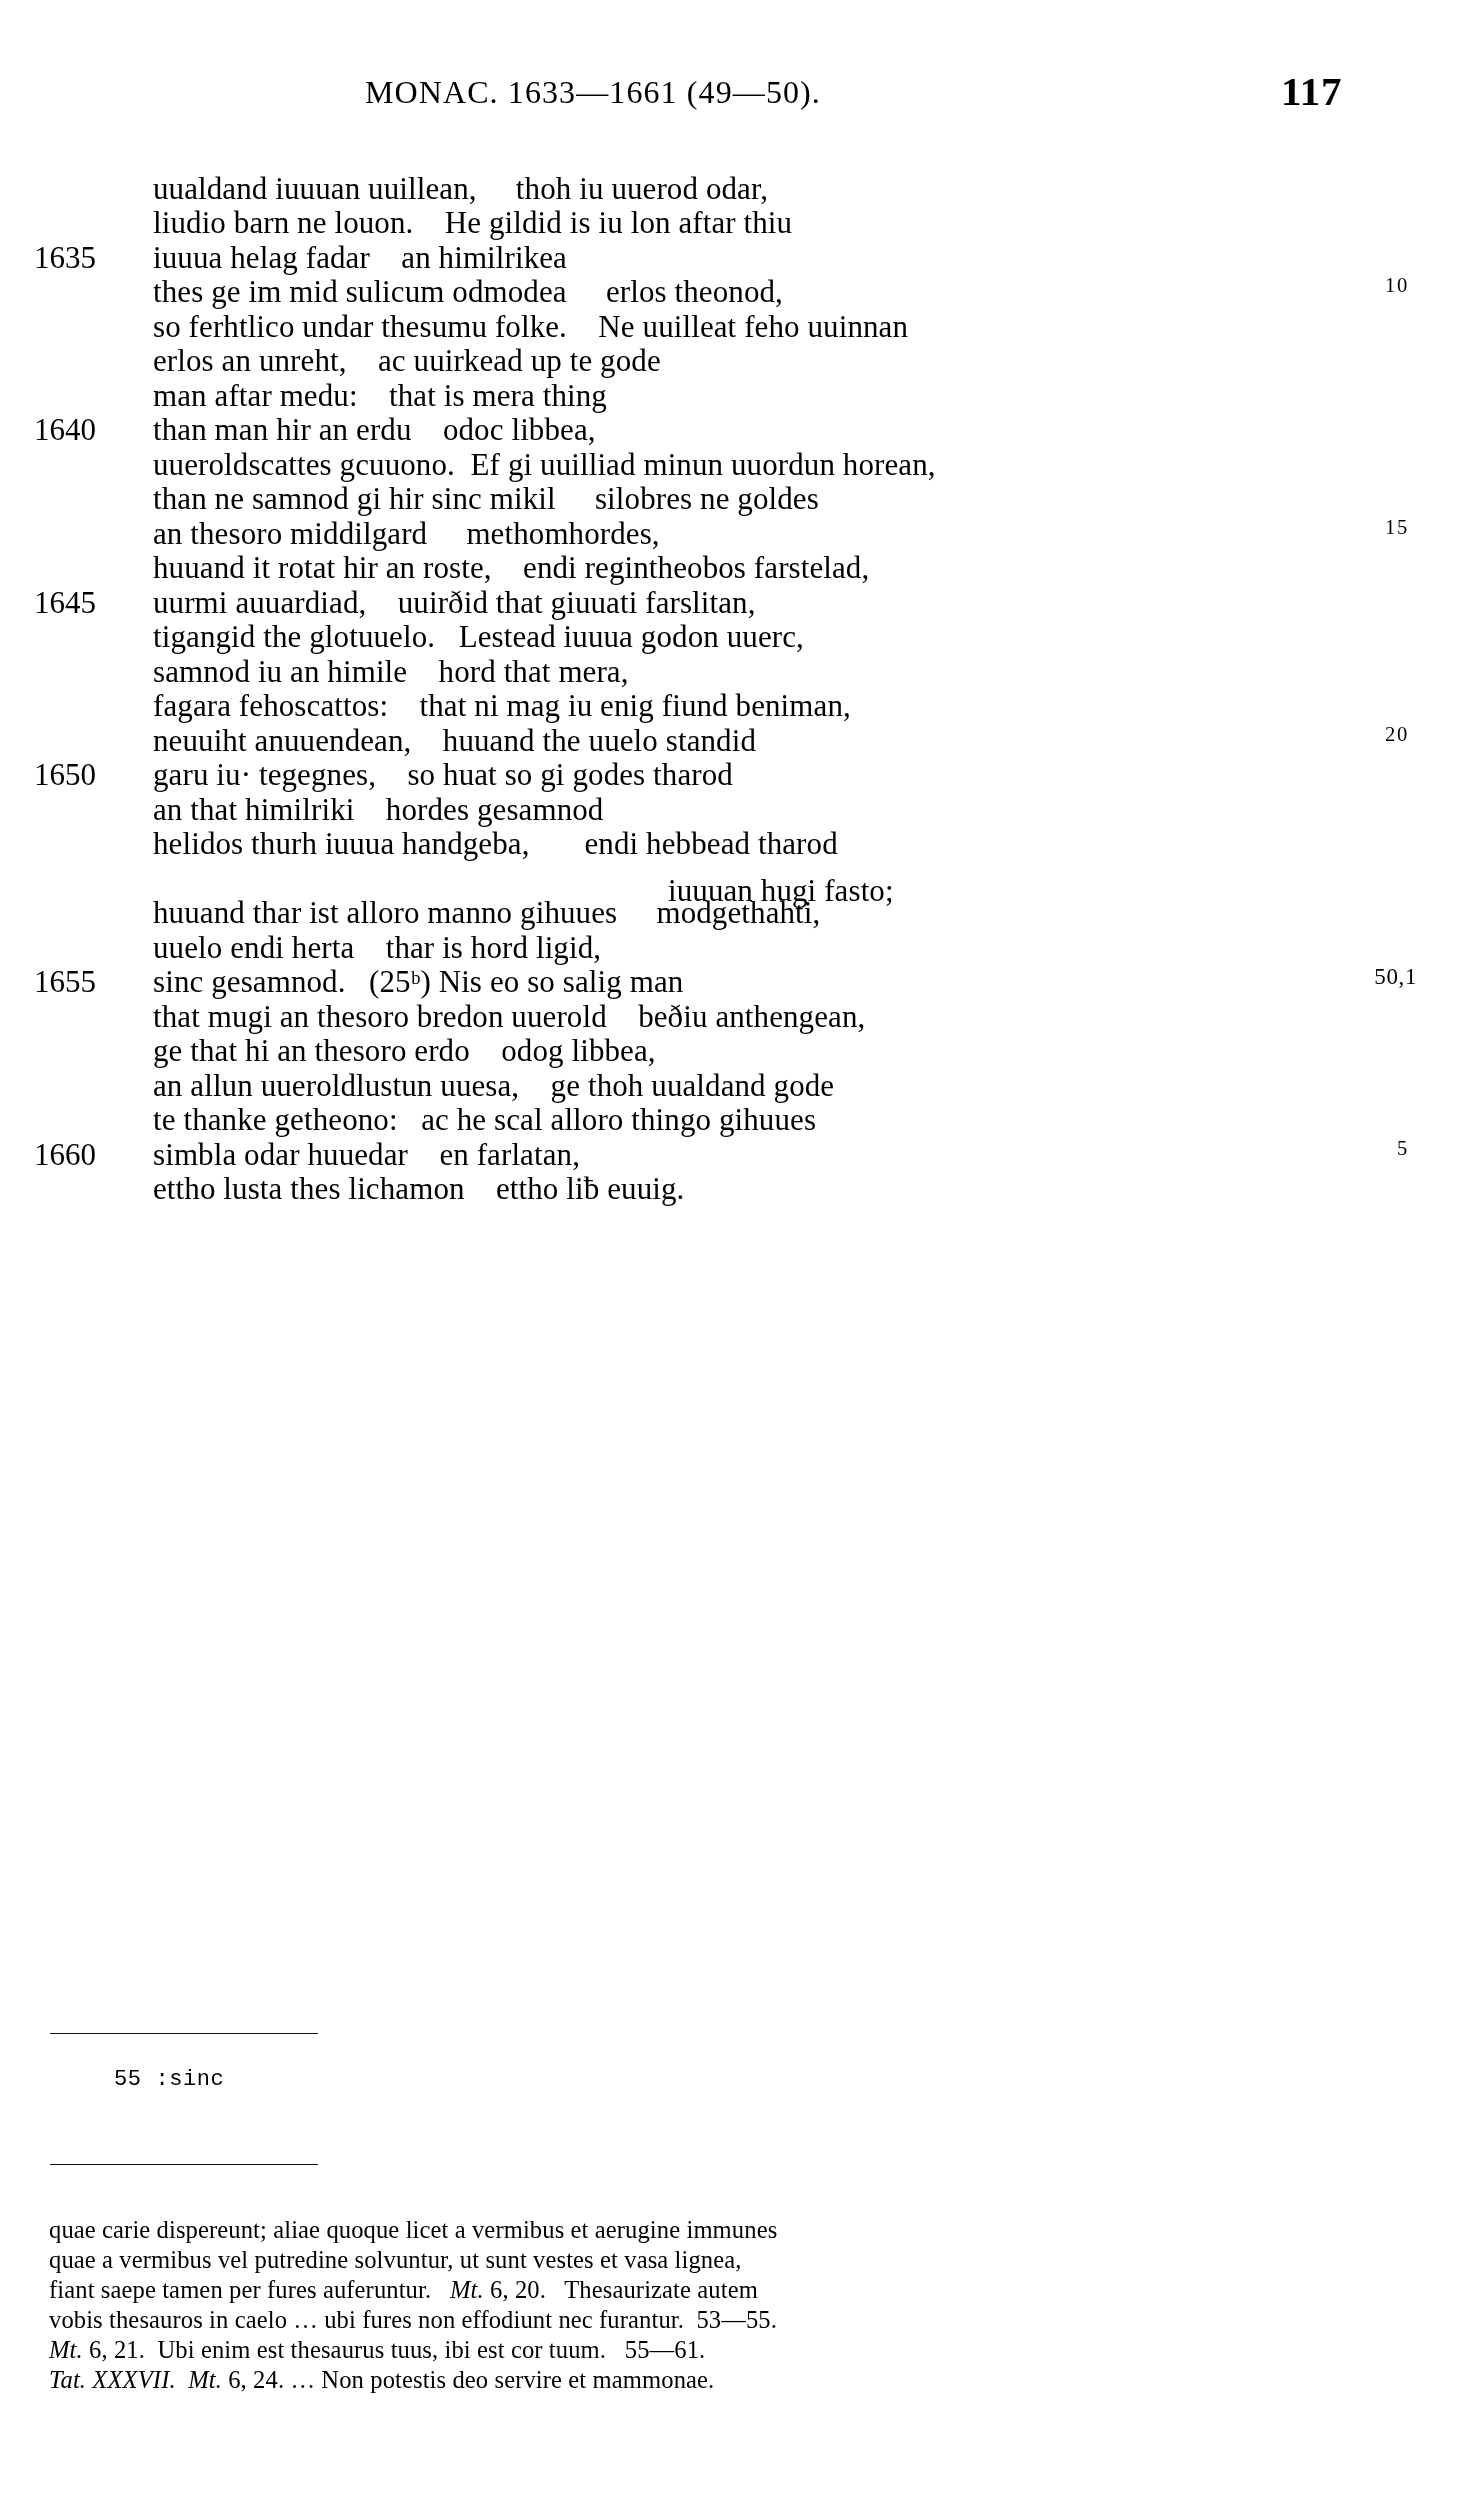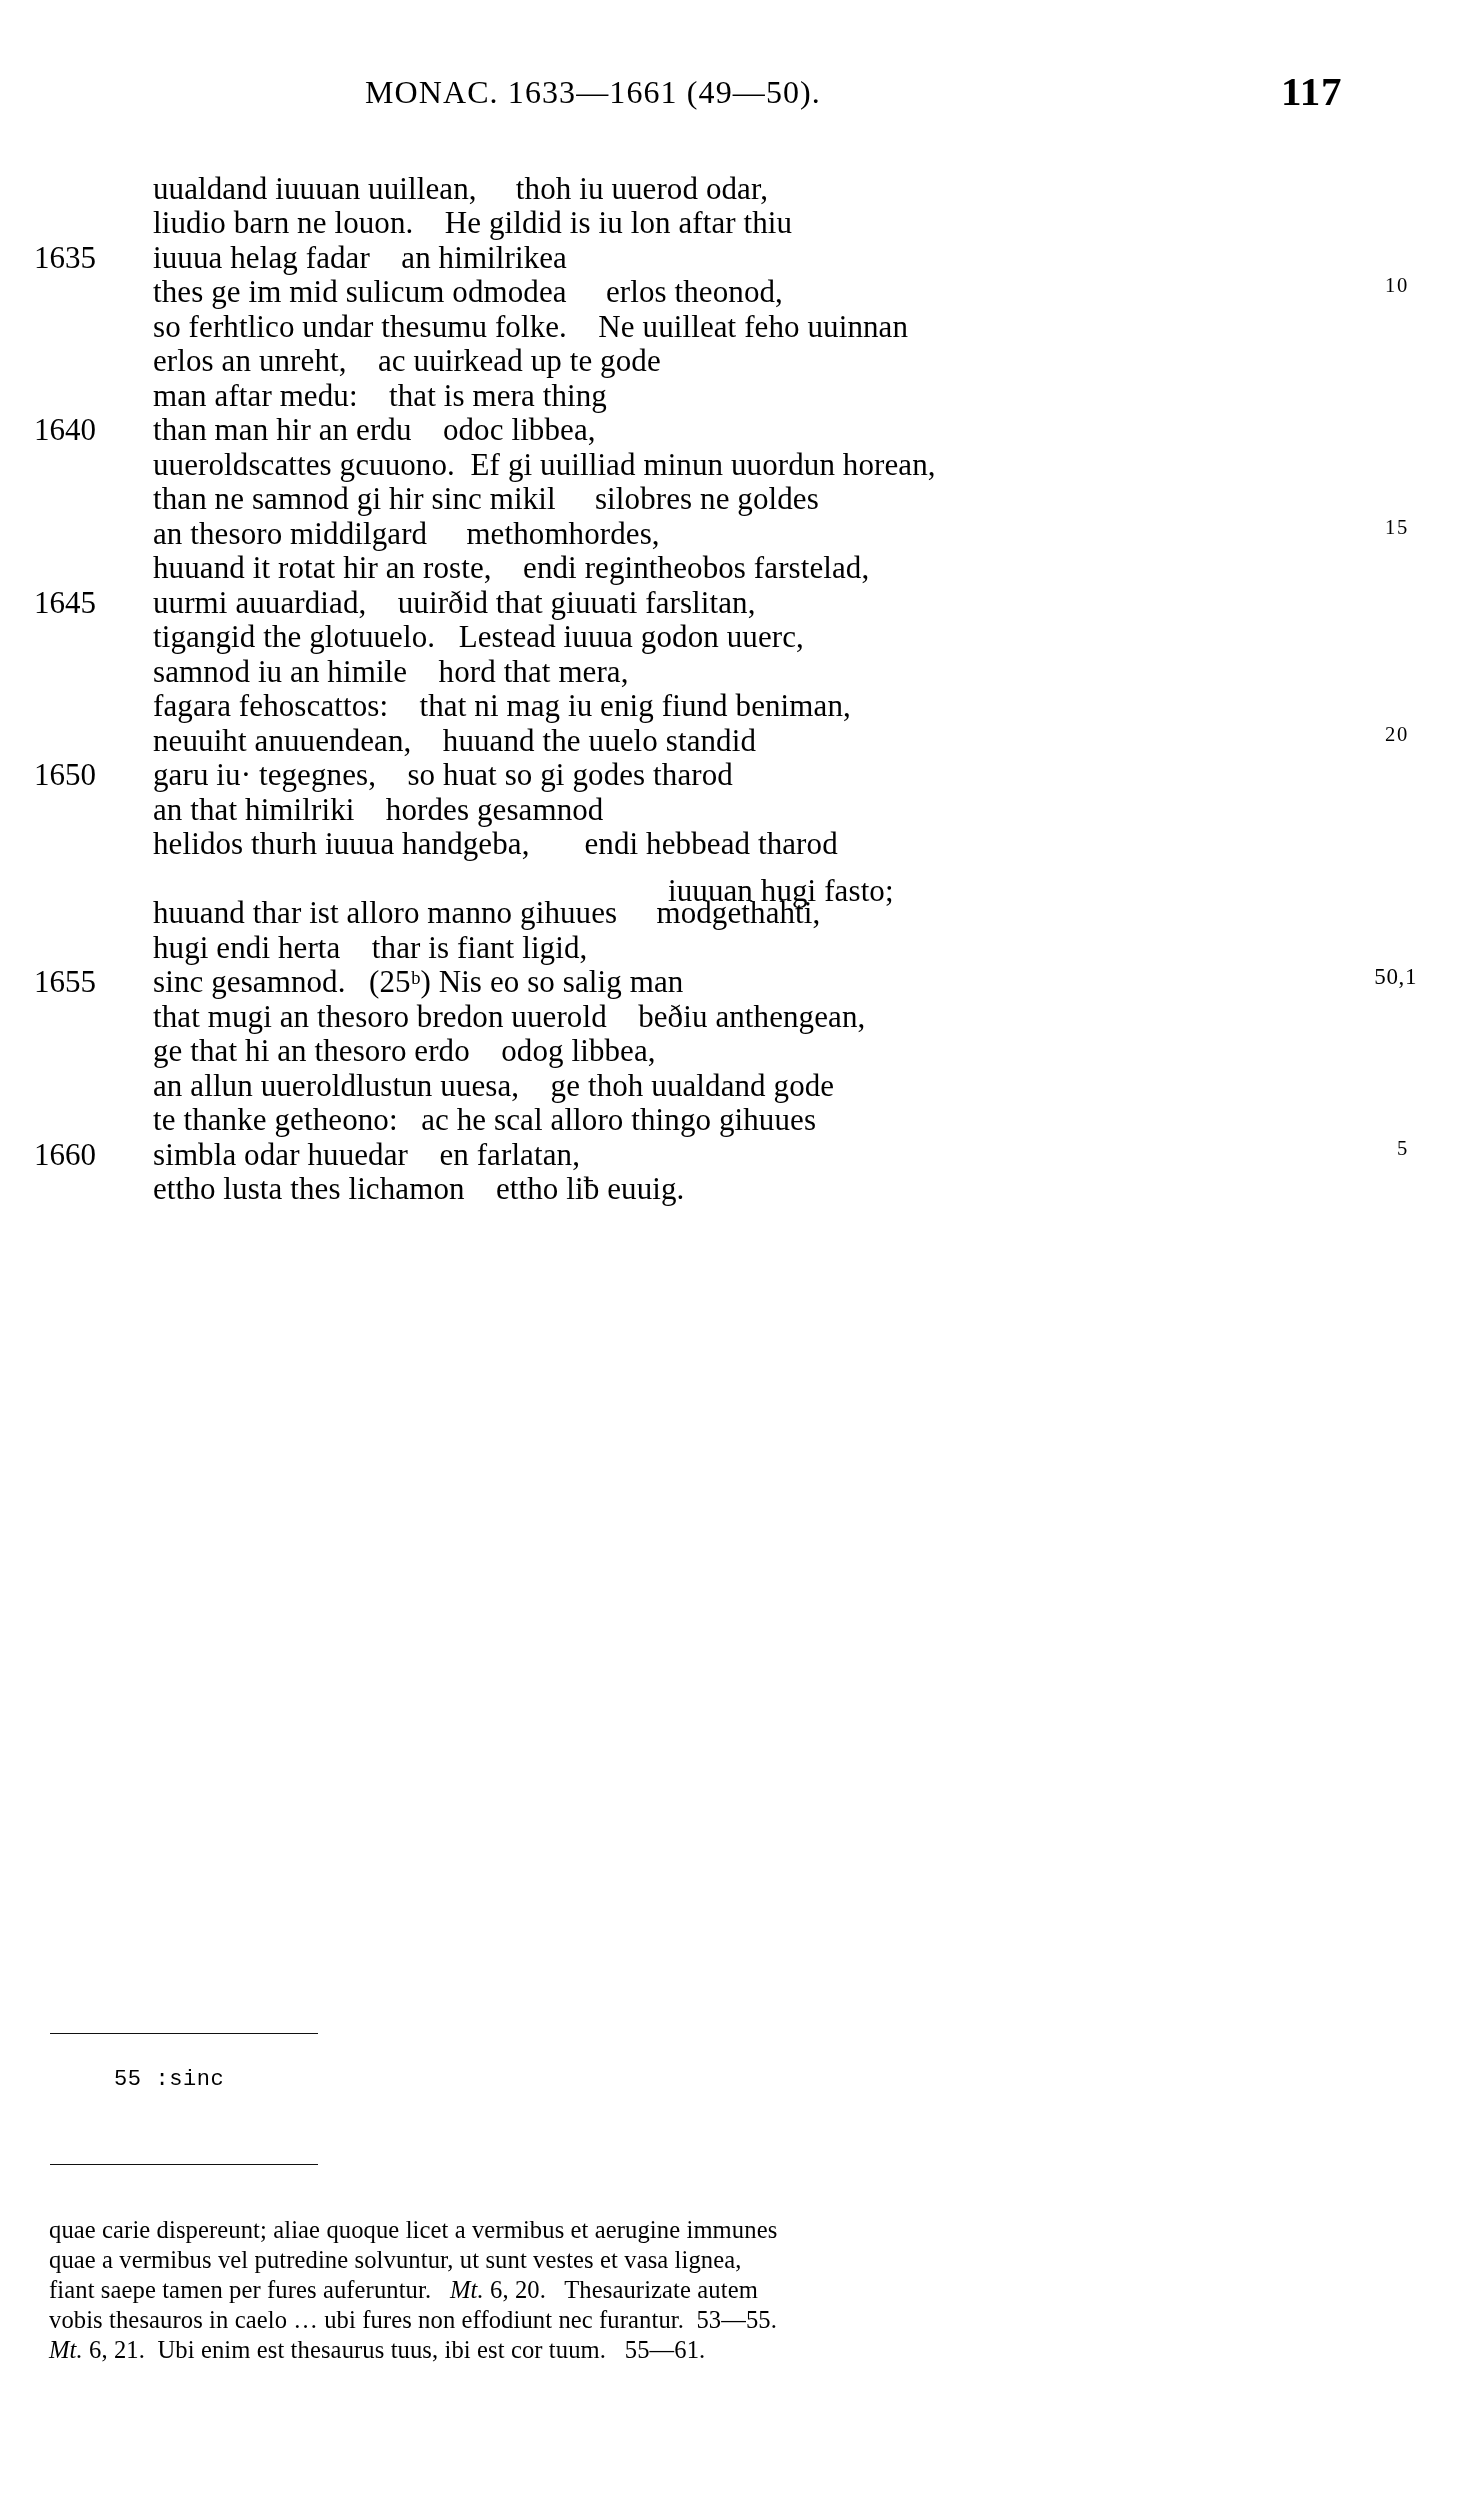--- a/index.html
+++ b/index.html
@@ -198,21 +198,21 @@
       <div class="vline" style="top: 655px; position: absolute; left: 0px; right: 0px;">
         <span class="vtext">helidos thurh iuuua handgeba,       endi hebbead tharod</span>
       </div>
       <div class="vline" style="top: 690px; position: absolute; left: 0px; right: 0px;">
         <span class="vtext indent-deep">iuuuan hugi fasto;</span>
       </div>
       <div class="vline" style="top: 724px; position: absolute; left: 0px; right: 0px;">
         <span class="vtext">huuand thar ist alloro manno gihuues     modgethahti,</span>
       </div>
       <div class="vline" style="top: 759px; position: absolute; left: 0px; right: 0px;">
-        <span class="vtext">hugi endi herta    thar is fiant ligid,</span>
+        <span class="vtext">uuelo endi herta    thar is hord ligid,</span>
       </div>
       <div class="vline" style="top: 793px; position: absolute; left: 0px; right: 0px;">
         <span class="vnum">1655</span>
         <span class="vtext">sinc gesamnod.   (25ᵇ) Nis eo so salig man</span>
         <span class="mnum wide">50,1</span>
       </div>
       <div class="vline" style="top: 828px; position: absolute; left: 0px; right: 0px;">
         <span class="vtext">that mugi an thesoro bredon uuerold    beðiu anthengean,</span>
       </div>
       <div class="vline" style="top: 862px; position: absolute; left: 0px; right: 0px;">
@@ -237,16 +237,17 @@
   <hr class="rule rule-a">
   <div class="apparatus">55 :sinc</div>
   <hr class="rule rule-b">
 
   <div class="notes" id="notes-block">
       <div class="nline"><span>quae carie dispereunt; aliae quoque licet a vermibus et aerugine immunes</span></div>
       <div class="nline"><span>quae a vermibus vel putredine solvuntur, ut sunt vestes et vasa lignea,</span></div>
       <div class="nline"><span>fiant saepe tamen per fures auferuntur.   </span><span class="it">Mt.</span><span> 6, 20.   Thesaurizate autem</span></div>
       <div class="nline"><span>vobis thesauros in caelo … ubi fures non effodiunt nec furantur.  53—55.</span></div>
       <div class="nline"><span class="it">Mt.</span><span> 6, 21.  Ubi enim est thesaurus tuus, ibi est cor tuum.   55—61.</span></div>
+      <div class="nline"><span class="it">Tat. XXXVII.</span><span>  </span><span class="it">Mt.</span><span> 6, 24. … Non potestis deo servire et mammonae.</span></div>
     </div>
 
 </div>
 
 
 </body></html>

